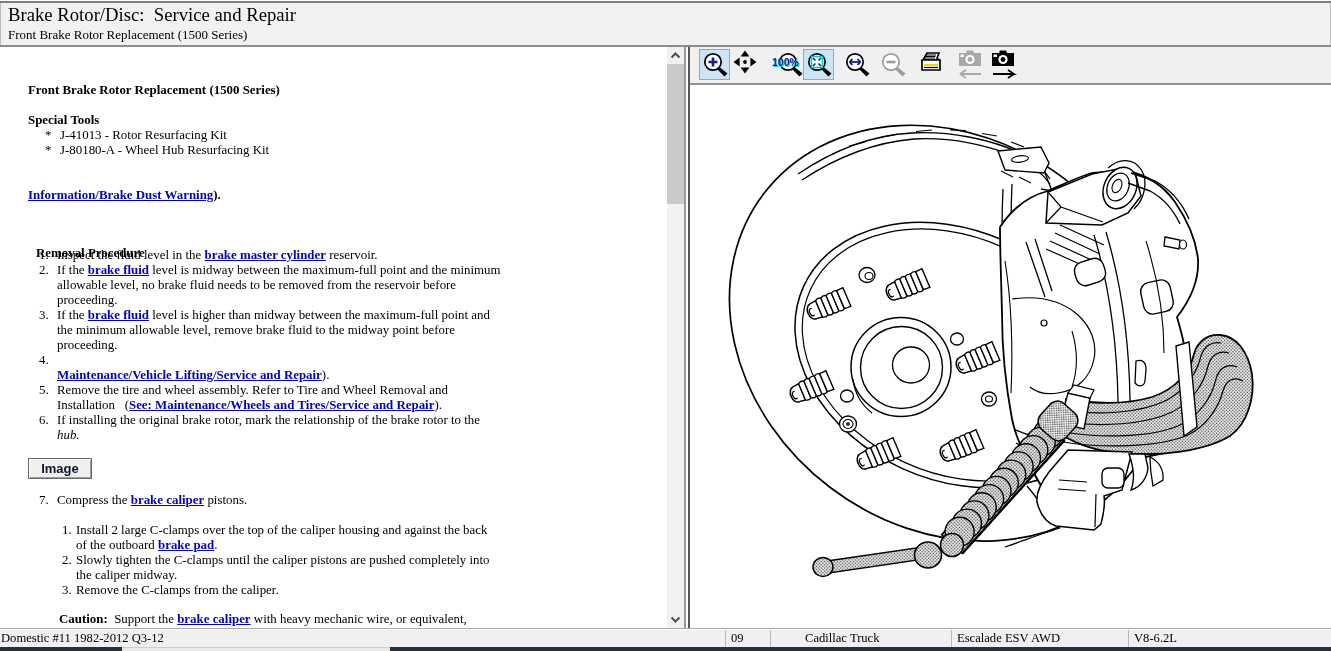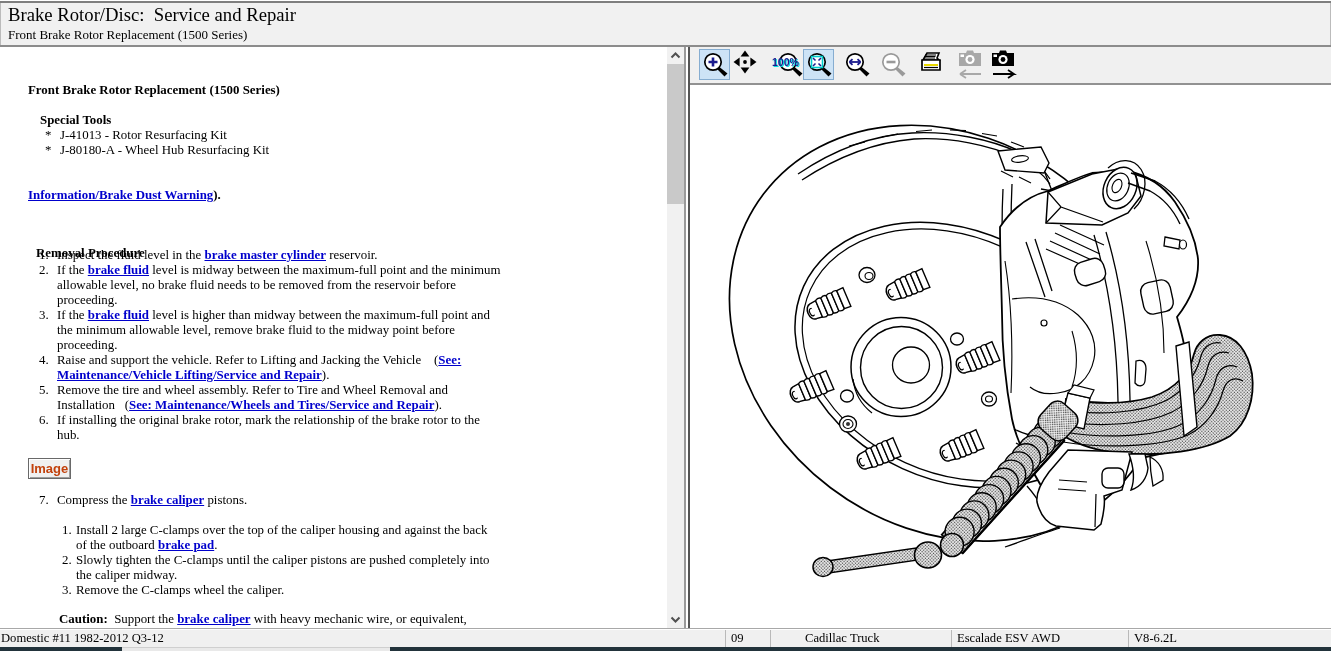--- a/index.html
+++ b/index.html
@@ -15,25 +15,25 @@
 #hdivider { position:absolute; left:0; top:45px; width:1331px; height:2px; background:#8c8c8c; }
 
 
 #doc { position:absolute; left:0; top:47px; width:666px; height:581px; background:#fff;
   font-size:12.9px; line-height:15px; }
 .ln { position:absolute; white-space:pre; }
 .b { font-weight:bold; }
 a.lk { color:#0000cc; font-weight:bold; text-decoration:underline; }
 
 
-#imgbtn { position:absolute; left:28px; top:411px; width:43px; height:21px;
+#imgbtn { position:absolute; left:28px; top:411px; width:64px; height:21px;
   background:#f0f0f0; border:1px solid #696969;
   box-shadow: inset 1px 1px 0 #fff, inset -1px -1px 0 #9d9d9d;
   font-family:"Liberation Sans",sans-serif; font-weight:bold; font-size:13px;
-  text-align:center; line-height:19px; color:#c2410c; }
+  text-align:center; line-height:19px; color:#0f172a; }
 
 
 #vscroll { position:absolute; left:667px; top:47px; width:17px; height:581px; background:#f1f1f1; }
 #vthumb { position:absolute; left:0; top:17px; width:17px; height:140px; background:#c9c9c9; }
 .chev { position:absolute; left:0; width:17px; height:17px; color:#505050; }
 .chev svg { display:block; }
 
 #paneborder1 { position:absolute; left:684px; top:47px; width:2px; height:581px; background:#9a9a9a; }
 #paneborder2 { position:absolute; left:688px; top:47px; width:2px; height:581px; background:#555; }
 
@@ -59,63 +59,62 @@
   <div id="topborder"></div>
   <div id="header">
     <div id="title">Brake Rotor/Disc:  Service and Repair</div>
     <div id="subtitle">Front Brake Rotor Replacement (1500 Series)</div>
   </div>
   <div id="hdivider"></div>
 
   <div id="doc">
     <div class="ln b" style="left:28px; top:36px;">Front Brake Rotor Replacement (1500 Series)</div>
 
-    <div class="ln b" style="left:40px; top:66px;">Special Tools</div>
+    <div class="ln b" style="left:28px; top:66px;">Special Tools</div>
     <div class="ln" style="left:45px; top:81px;">*</div>
     <div class="ln" style="left:60px; top:81px;">J-41013 - Rotor Resurfacing Kit</div>
     <div class="ln" style="left:45px; top:96px;">*</div>
     <div class="ln" style="left:60px; top:96px;">J-80180-A - Wheel Hub Resurfacing Kit</div>
 
     <div class="ln" style="left:28px; top:141px;"><a class="lk">Information/Brake Dust Warning</a><span class="b">).</span></div>
 
     <div class="ln b" style="left:36px; top:171px;margin-top:28px;">Removal Procedure</div>
 
     <div class="ln" style="left:39px; top:201px;">1.</div>
     <div class="ln" style="left:57px; top:201px;">Inspect the fluid level in the <a class="lk">brake master cylinder</a> reservoir.</div>
     <div class="ln" style="left:39px; top:216px;">2.</div>
     <div class="ln" style="left:57px; top:216px;">If the <a class="lk">brake fluid</a> level is midway between the maximum-full point and the minimum</div>
     <div class="ln" style="left:57px; top:231px;">allowable level, no brake fluid needs to be removed from the reservoir before</div>
     <div class="ln" style="left:57px; top:246px;">proceeding.</div>
     <div class="ln" style="left:39px; top:261px;">3.</div>
     <div class="ln" style="left:57px; top:276px;">the minimum allowable level, remove brake fluid to the midway point before</div>
     <div class="ln" style="left:57px; top:261px;">If the <a class="lk">brake fluid</a> level is higher than midway between the maximum-full point and</div>
     <div class="ln" style="left:57px; top:291px;">proceeding.</div>
     <div class="ln" style="left:39px; top:306px;">4.</div>
-    <div class="ln" style="left:57px; top:306px;">Raise and support the vehicle. Refer to Lifting and Jacking the Vehicle&nbsp;&nbsp;&nbsp; (<a class="lk">See:</a></div>
     <div class="ln" style="left:57px; top:321px;"><a class="lk">Maintenance/Vehicle Lifting/Service and Repair</a>).</div>
     <div class="ln" style="left:39px; top:336px;">5.</div>
     <div class="ln" style="left:57px; top:351px;">Installation&nbsp;&nbsp; (<a class="lk">See: Maintenance/Wheels and Tires/Service and Repair</a>).</div>
     <div class="ln" style="left:57px; top:336px;">Remove the tire and wheel assembly. Refer to Tire and Wheel Removal and</div>
     <div class="ln" style="left:39px; top:366px;">6.</div>
     <div class="ln" style="left:57px; top:366px;">If installing the original brake rotor, mark the relationship of the brake rotor to the</div>
-    <div class="ln" style="left:57px; top:381px;">hub.</div>
+    <div class="ln" style="left:57px; top:381px;font-style:italic;">hub.</div>
 
     <div id="imgbtn">Image</div>
 
     <div class="ln" style="left:39px; top:446px;">7.</div>
     <div class="ln" style="left:57px; top:446px;">Compress the <a class="lk">brake caliper</a> pistons.</div>
 
     <div class="ln" style="left:62px; top:476px;">1.</div>
     <div class="ln" style="left:76px; top:476px;">Install 2 large C-clamps over the top of the caliper housing and against the back</div>
     <div class="ln" style="left:76px; top:491px;font-family:Liberation Serif, serif;">of the outboard <a class="lk">brake pad</a>.</div>
     <div class="ln" style="left:62px; top:506px;">2.</div>
     <div class="ln" style="left:76px; top:506px;">Slowly tighten the C-clamps until the caliper pistons are pushed completely into</div>
     <div class="ln" style="left:76px; top:521px;">the caliper midway.</div>
     <div class="ln" style="left:62px; top:536px;">3.</div>
-    <div class="ln" style="left:76px; top:536px;">Remove the C-clamps wheel the caliper.</div>
+    <div class="ln" style="left:76px; top:536px;">Remove the C-clamps from the caliper.</div>
 
     <div class="ln" style="left:59px; top:565px;"><span class="b">Caution:&nbsp;</span> Support the <a class="lk">brake caliper</a> with heavy mechanic wire, or equivalent,</div>
   </div>
 
   <div id="vscroll">
     <div id="vthumb"></div>
     <div class="chev" style="top:0;">
         <svg width="17" height="17">
           <path d="M4.5 10.5 L8.5 6.5 L12.5 10.5" fill="none" stroke="#505050" stroke-width="2"></path>
         </svg>

